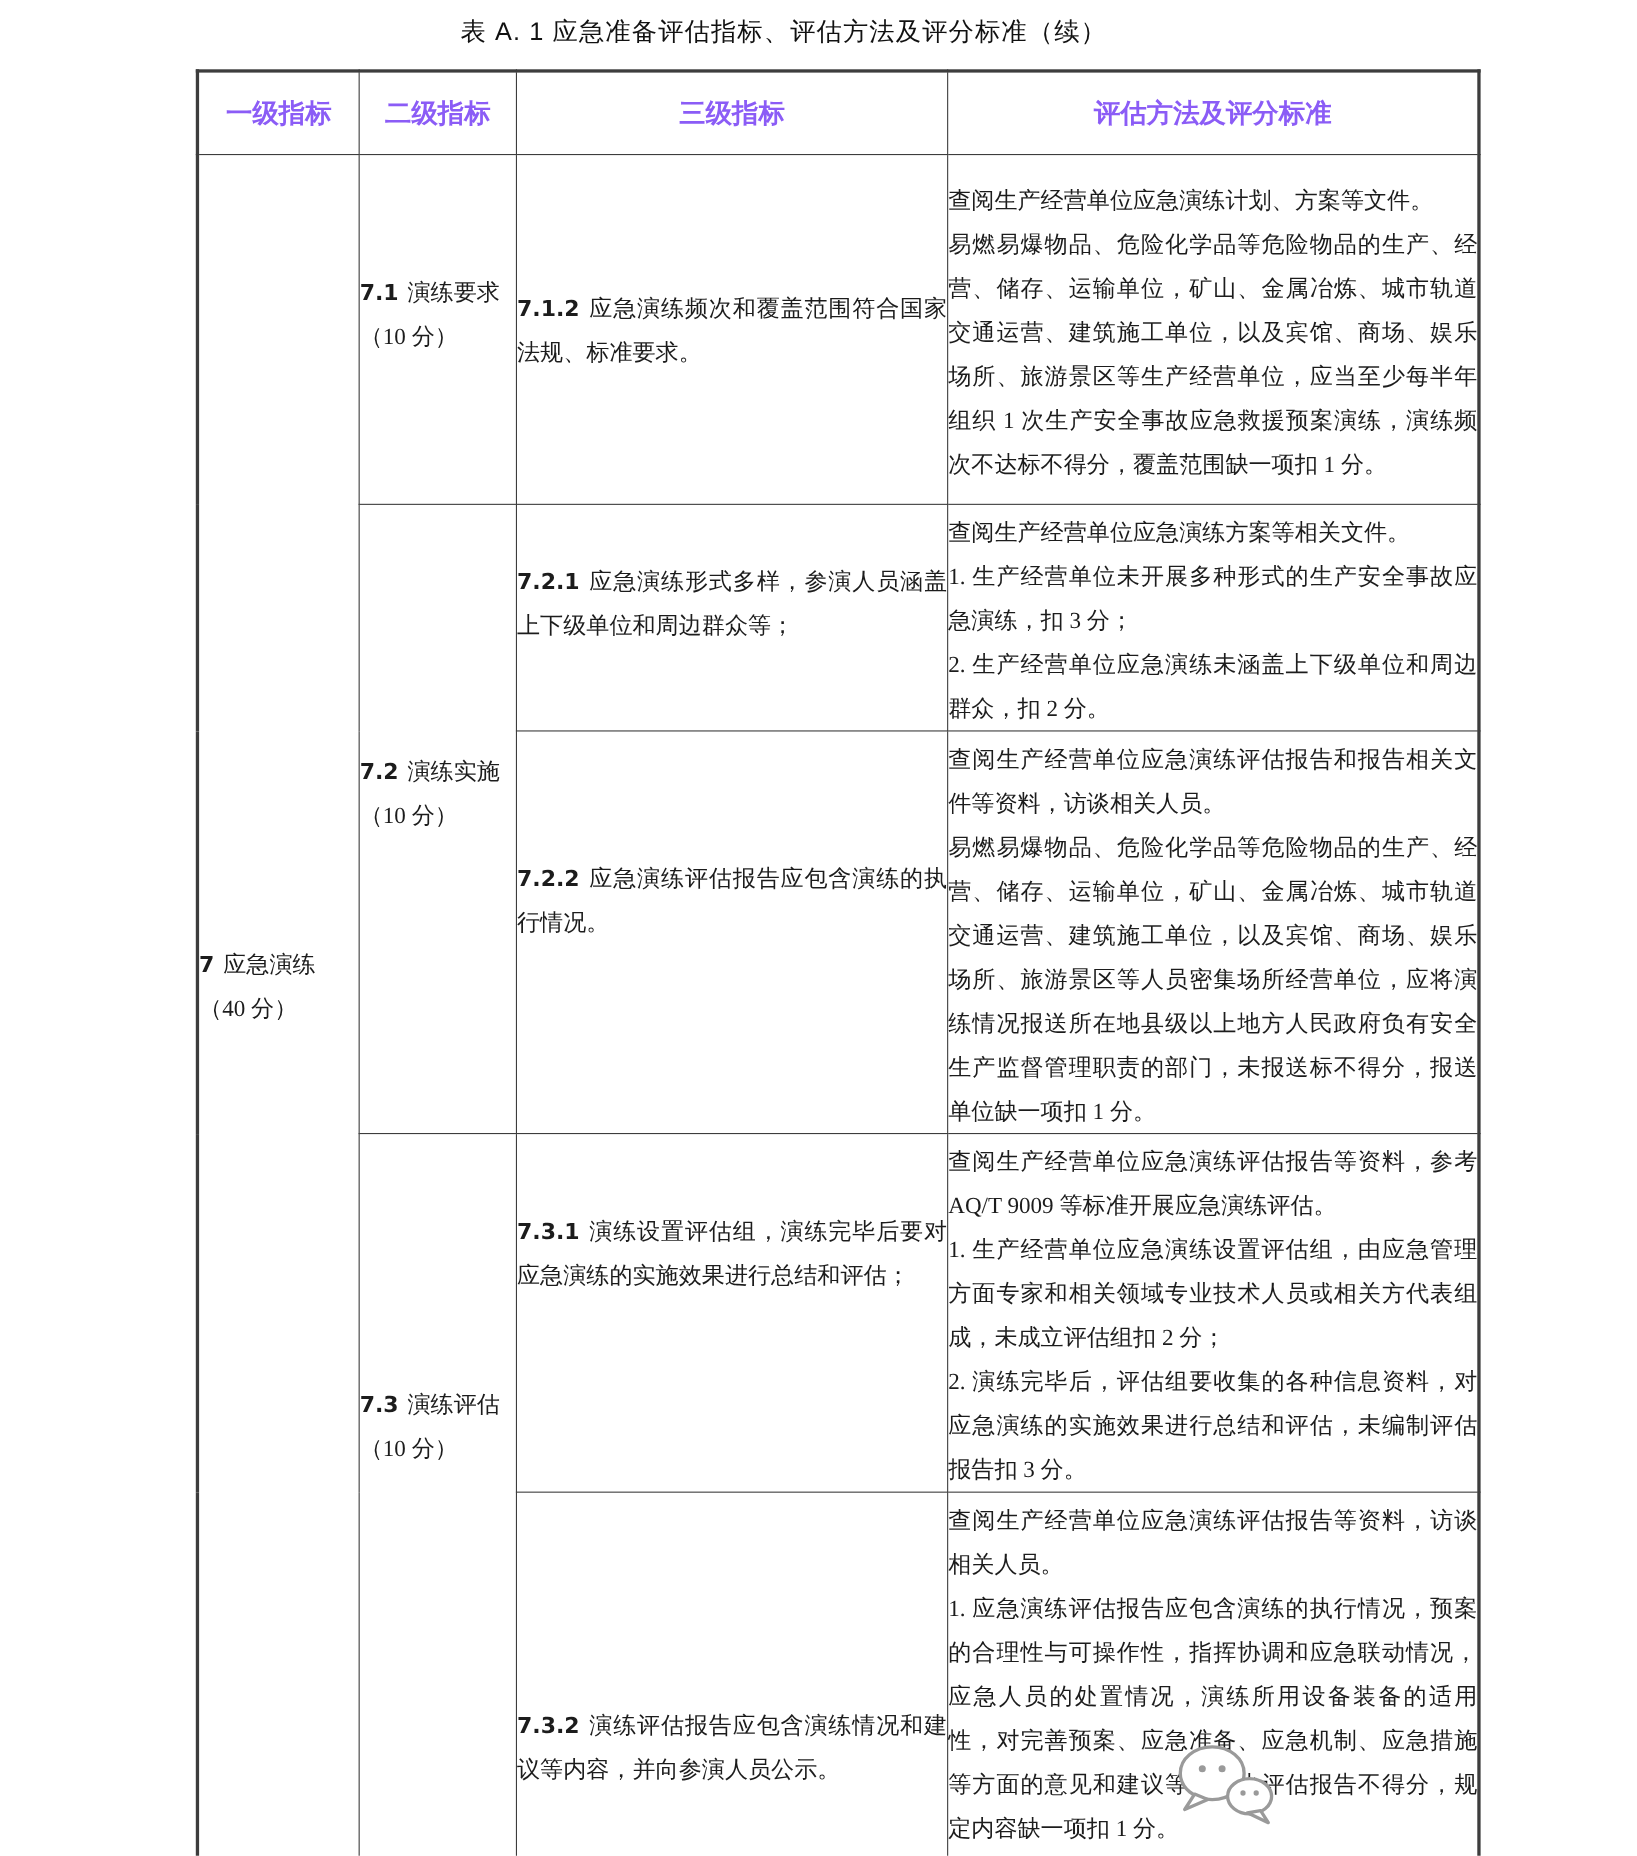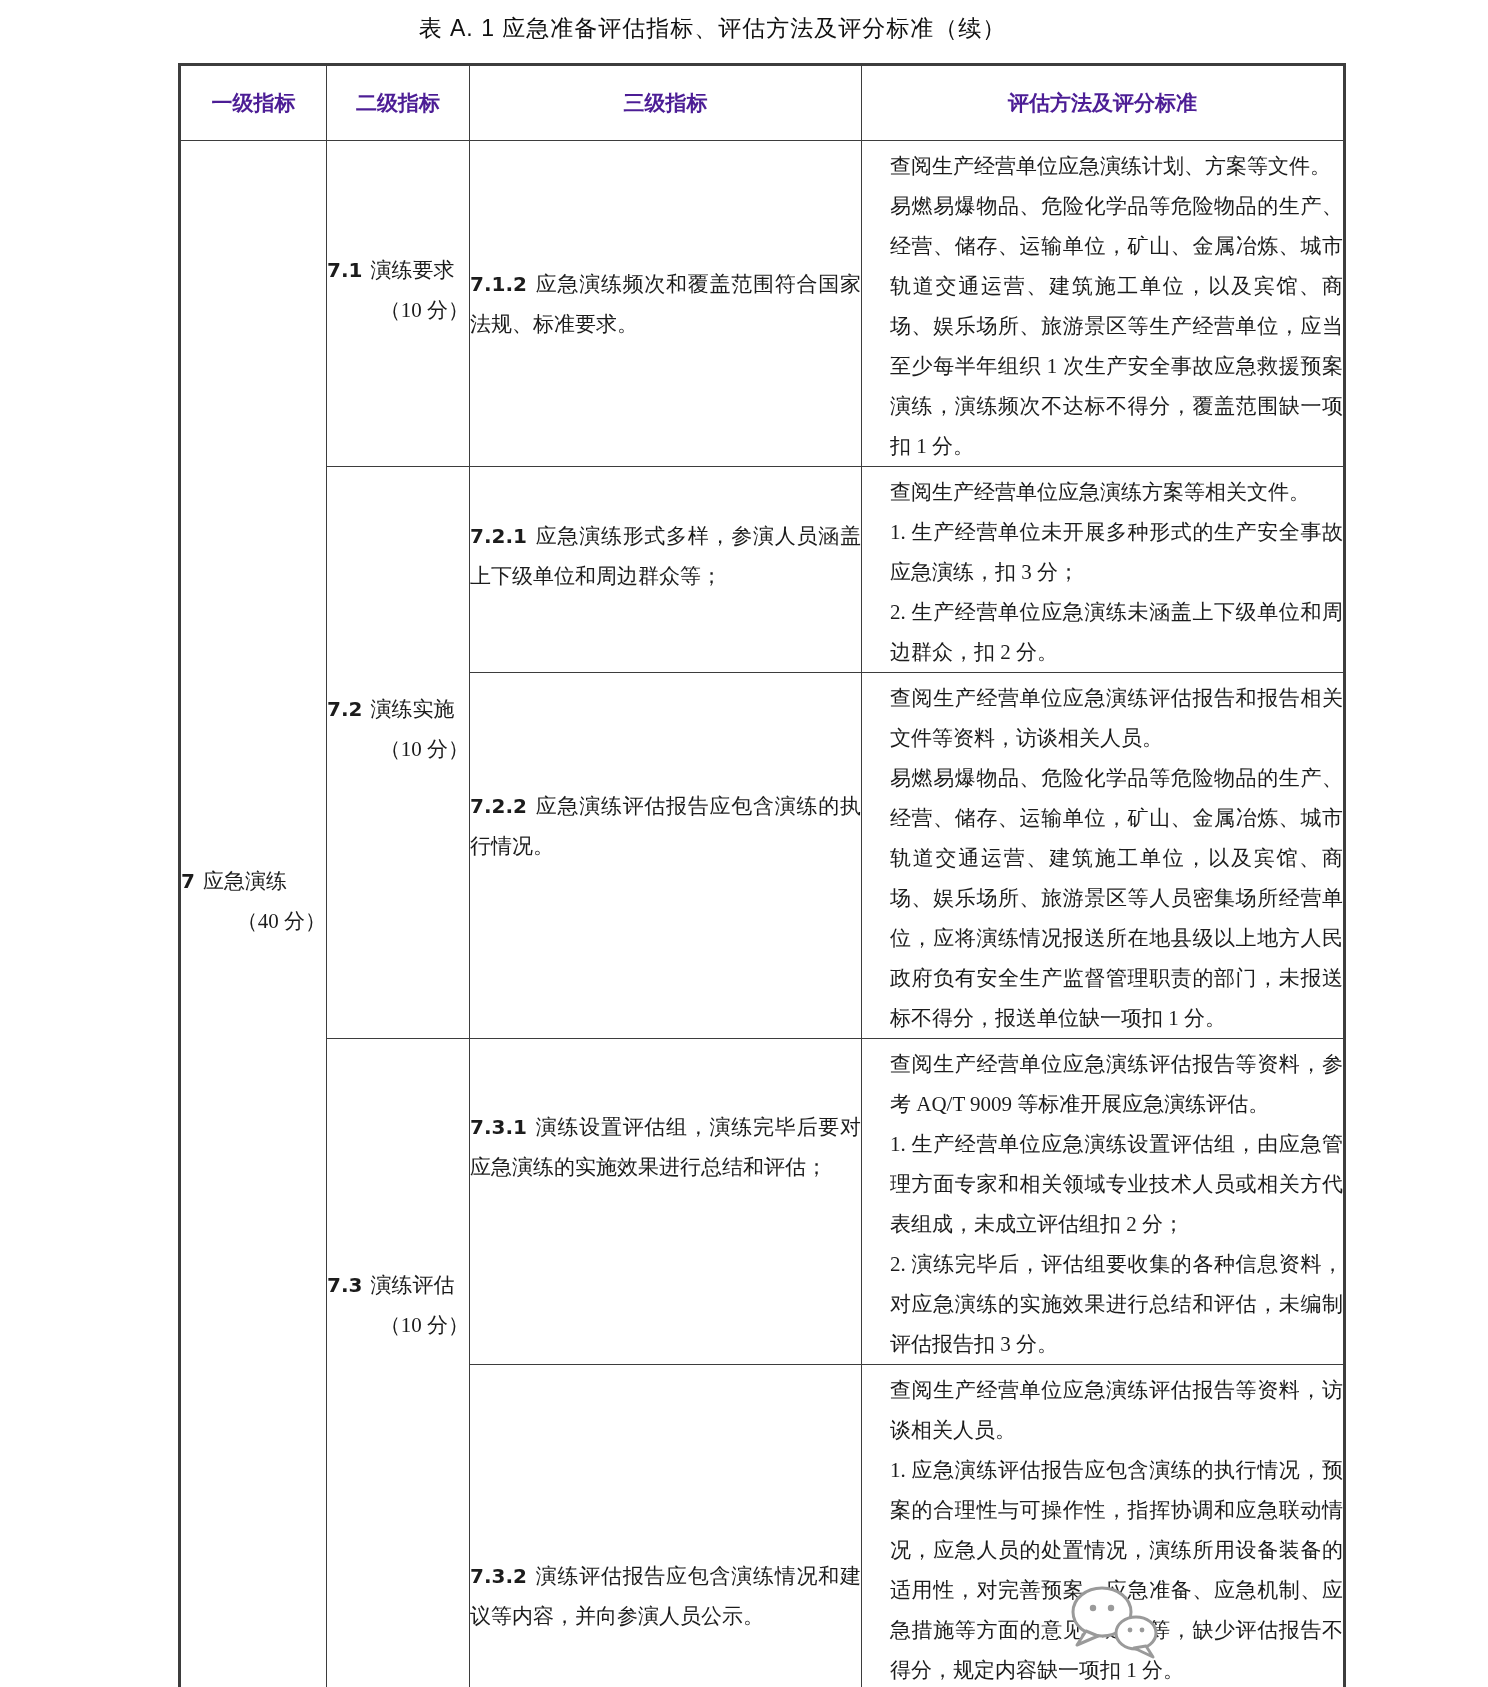--- a/index.html
+++ b/index.html
@@ -33,51 +33,51 @@
   }
   table.a1 td, table.a1 th {
     border:1.5px solid #3d3d3d;
     padding:0;
     vertical-align:middle;
   }
   th.hdr {
     height:74px;
     font-family:"Liberation Sans","DejaVu Sans",sans-serif;
     font-weight:700;
-    font-size:21px;
-    color:#4c1d95;
+    font-size:24px;
+    color:#8b5cf6;
   }
   tr.r1 { height:318px; }
   tr.r2 { height:195px; }
   tr.r3 { height:353px; }
   tr.r4 { height:312px; }
   tr.r5 { height:355px; }
 
   td.c1, td.c2 { padding:0 12px; font-size:21px; line-height:40px; }
   td.c3 { padding:0 12px; font-size:21px; line-height:40px; text-align:justify; }
   td.c4 { padding:0 14px; font-size:21px; line-height:40px; text-align:justify; vertical-align:top; }
 
   .code {
     font-family:"DejaVu Sans","Liberation Sans",sans-serif;
     font-weight:700;
     font-size:20px;
     margin-right:8px;
   }
-  .score { display:block;text-align:right; }
+  .score { display:block; }
 
   .lvl, .ind { position:relative; }
   .up-14 { top:-14px; }
   .up-24 { top:-24px; }
   .up-30 { top:-30px; }
   .up-43 { top:-43px;margin-top:16px; }
   .up-55 { top:-55px; }
   .up-80 { top:-80px; }
   .dn-38 { top:48px; }
 
-  .method { white-space:pre-line; padding-top:5px;margin-left:28px; }
+  .method { white-space:pre-line; padding-top:5px; }
 
   .watermark {
     position:absolute;
     left:1066px; top:1583px;
     display:flex;
     align-items:center;
     z-index:5;
   }
   .wm-icon { display:inline-block; width:96px; height:78px; }
   .wm-text {

